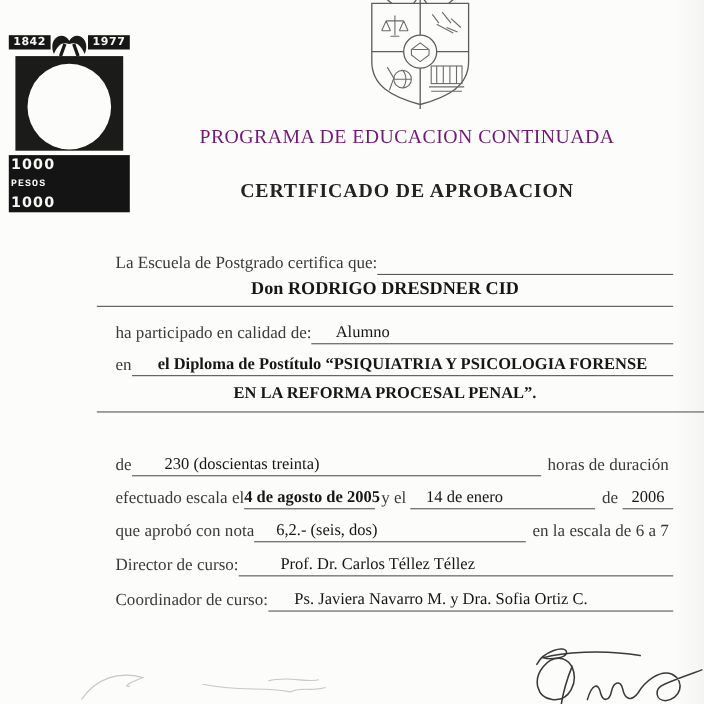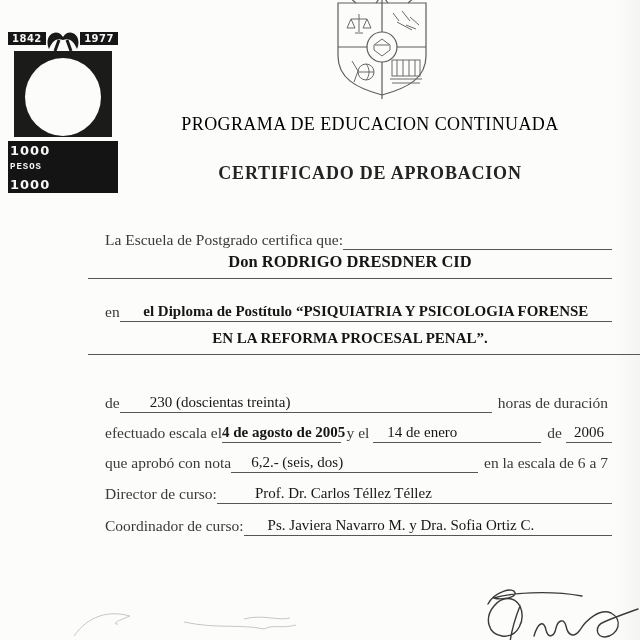--- a/index.html
+++ b/index.html
@@ -35,21 +35,21 @@
     padding:3px 2px 2px;
     flex-direction:column;
   }
   .denom-num{font-family:"DejaVu Sans",sans-serif;font-weight:bold;font-size:13px;letter-spacing:1px;line-height:1;}
   .denom-word{font-family:Liberation Mono, monospace;font-weight:bold;font-size:9px;letter-spacing:1px;line-height:1;}
 
   
   .emblem{position:absolute;left:326px;top:0;}
 
   
-  .hdr{position:absolute;left:120px;width:500px;text-align:center;color:#000000;}
+  .hdr{position:absolute;left:120px;width:500px;text-align:center;color:#701a75;}
   .program-title{top:114px;font-size:18px;letter-spacing:0.4px;}
   .certificate-title{top:163px;font-size:18px;font-weight:bold;letter-spacing:0.8px;color:#232323;}
 
   
   .body{position:absolute;left:88px;top:231px;width:524px;font-size:15.5px;color:#3a3a3a;}
   .row{display:flex;align-items:flex-end;}
   .ind{padding-left:17px;}
   .lbl{white-space:nowrap;padding-bottom:1px;}
   .blank{flex:1 1 auto;border-bottom:1.5px solid #565656;padding-bottom:1px;min-width:0;}
   .fill{font-family:"Liberation Serif",serif;color:#161616;font-size:15px;white-space:nowrap;}
@@ -119,20 +119,26 @@
 
     <div class="row ind">
       <span class="lbl">La Escuela de Postgrado certifica que:</span>
       <span class="blank"></span>
     </div>
     <div class="gap2"></div>
 
     <div class="rule-line name-line fill b">Don RODRIGO DRESDNER CID</div>
     <div class="gap14"></div>
 
+    <div class="row ind">
+      <span class="lbl">ha participado en calidad de:</span>
+      <span class="blank" style="text-align:left;padding-left:22px;">
+        <span class="fill">Alumno</span>
+      </span>
+    </div>
     <div class="gap9"></div>
 
     <div class="row ind">
       <span class="lbl">en</span>
       <span class="blank" style="text-align:center;">
         <span class="fill" style="font-weight:600;">el Diploma de Postítulo</span>
         <span class="fill b">“PSIQUIATRIA Y PSICOLOGIA FORENSE</span>
       </span>
     </div>
     <div class="gap8"></div>

